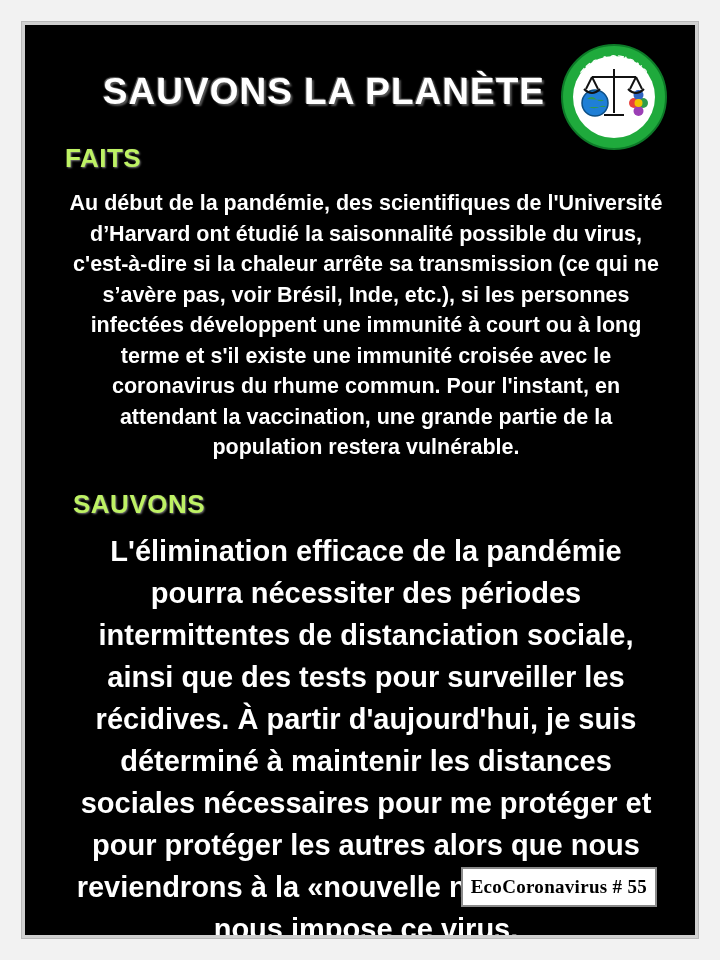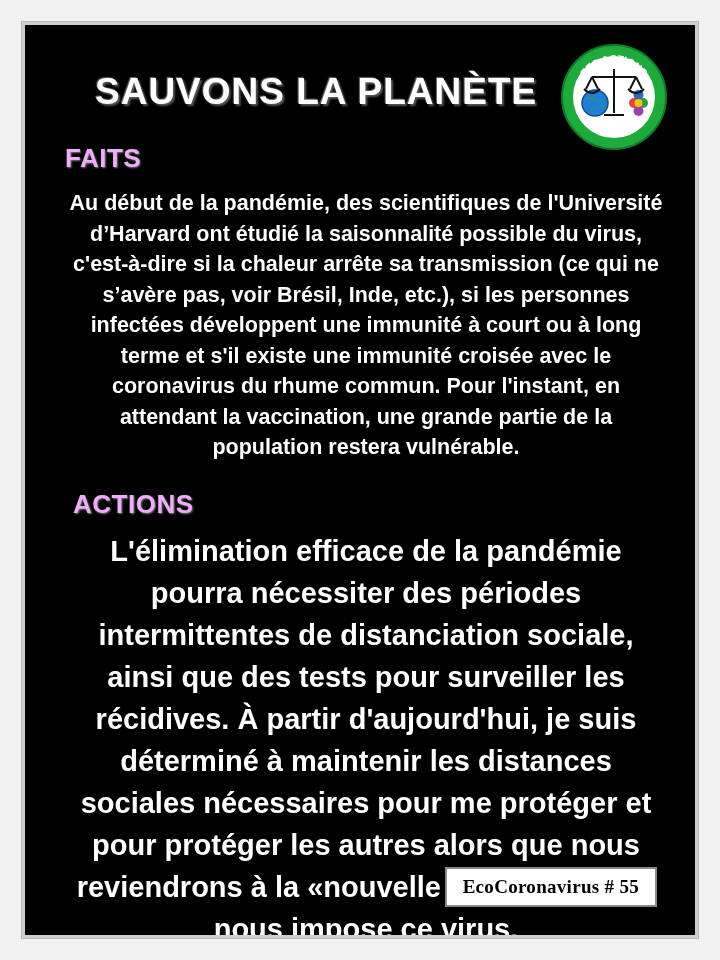--- a/index.html
+++ b/index.html
@@ -34,30 +34,30 @@
   .logo {
     position: absolute;
     top: 16px;
     right: 18px;
     width: 126px;
     height: 112px;
   }
   .title {
     margin: 0;
     padding: 44px 150px 0 70px;
-    text-align: left;
+    text-align: right;
     color: #ffffff;
     font-size: 37px;
     font-weight: bold;
     letter-spacing: 1px;
     line-height: 1.25;
     text-shadow: 2px 2px 2px #555, -1px -1px 1px #666;
   }
   .section-head {
-    color: #f0abfc;
+    color: #bef264;
     font-size: 26px;
     font-weight: bold;
     letter-spacing: 0.5px;
     text-shadow: 1px 1px 2px #777;
   }
   .faits-head {
     margin: 28px 0 0 40px;
   }
   .actions-head {
     margin: 26px 0 0 48px;
@@ -77,21 +77,21 @@
   }
   .badge {
     position: absolute;
     right: 38px;
     bottom: 28px;
     background: #ffffff;
     color: #000000;
     font-family: "Liberation Serif", serif;
     font-weight: bold;
     font-size: 19px;
-    padding: 7px 16px;
+    padding: 7px 8px;
     border: 2px solid #8a8a8a;
     box-shadow: 2px 2px 3px rgba(0,0,0,0.6);
     letter-spacing: 0.3px;
   }
 </style>
 </head>
 <body>
 
 <div class="poster">
   <div class="frame">
@@ -135,18 +135,18 @@
           <line x1="53" y1="74" x2="73" y2="74"></line>
         </g>
       </svg>
     </div>
 
     <h1 class="title">SAUVONS LA PLANÈTE</h1>
 
     <div class="section-head faits-head">FAITS</div>
     <p class="body-text">Au début de la pandémie, des scientifiques de l'Université d’Harvard ont étudié la saisonnalité possible du virus, c'est-à-dire si la chaleur arrête sa transmission (ce qui ne s’avère pas, voir Brésil, Inde, etc.), si les personnes infectées développent une immunité à court ou à long terme et s'il existe une immunité croisée avec le coronavirus du rhume commun. Pour l'instant, en attendant la vaccination, une grande partie de la population restera vulnérable.</p>
 
-    <div class="section-head actions-head">ACTIONS</div>
+    <div class="section-head actions-head">SAUVONS</div>
     <p class="body-text actions-text">L'élimination efficace de la pandémie pourra nécessiter des périodes intermittentes de distanciation sociale, ainsi que des tests pour surveiller les récidives. À partir d'aujourd'hui, je suis déterminé à maintenir les distances sociales nécessaires pour me protéger et pour protéger les autres alors que nous reviendrons à la «nouvelle normalité» que nous impose ce virus.</p>
 
     <div class="badge">EcoCoronavirus # 55</div>
   </div>
 </div>
 
 </body></html>

